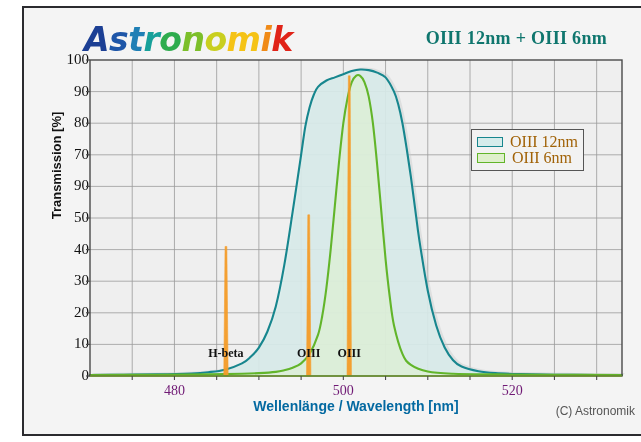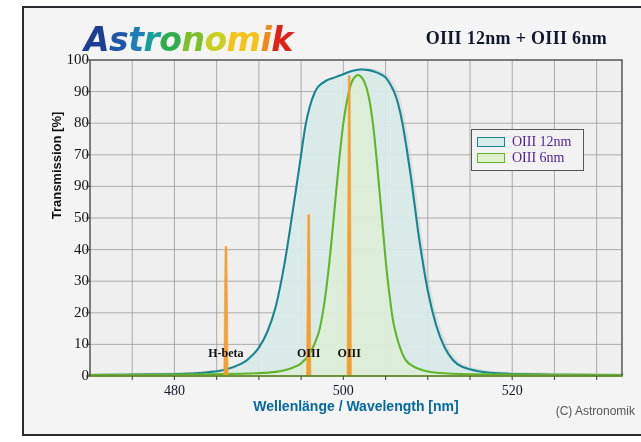--- a/index.html
+++ b/index.html
@@ -46,21 +46,21 @@
     font-family: "DejaVu Sans", sans-serif;
     white-space: nowrap;
   }
   .logo span { display: inline-block; }
   .chart-title {
     position: absolute;
     right: 34px;
     top: 12px;
     font-size: 18px;
     font-weight: bold;
-    color: #0f172a;
+    color: #0f766e;
     font-family: "Liberation Serif", serif;
     letter-spacing: 0.3px;
     white-space: nowrap;
   }
   .plotwrap {
     position: absolute;
     left: 0;
     top: 0;
     width: 629px;
     height: 430px;
@@ -105,21 +105,21 @@
     color: #111111;
     font-family: "Liberation Serif", serif;
   }
   .xtick {
     position: absolute;
     top: 0;
     width: 60px;
     margin-left: -30px;
     text-align: center;
     font-size: 14px;
-    color: #0f172a;
+    color: #701a75;
     font-family: "Liberation Serif", serif;
   }
   .ytick-col { position: absolute; left: 20px; top: 0; width: 45px; height: 380px; }
   .xtick-row { position: absolute; left: 0; top: 375px; width: 629px; height: 22px; }
   .legendbox {
     position: absolute;
     left: 447px;
     top: 121px;
     width: 113px;
     height: 42px;
@@ -136,22 +136,22 @@
   .swatch {
     width: 28px;
     height: 10px;
     border: 1.5px solid #000;
     box-sizing: border-box;
     margin-right: 7px;
   }
   .sw12 { border-color: #17868e; background: #d6eceb; }
   .sw6 { border-color: #62b52a; background: #dff0cc; }
   .legend-label {
-    font-size: 14px;
-    color: #4c1d95;
+    font-size: 16px;
+    color: #a16207;
     font-family: "Liberation Serif", serif;
     white-space: nowrap;
   }
   .line-label {
     position: absolute;
     font-size: 12px;
     font-weight: bold;
     color: #111111;
     font-family: "Liberation Serif", serif;
     white-space: nowrap;

